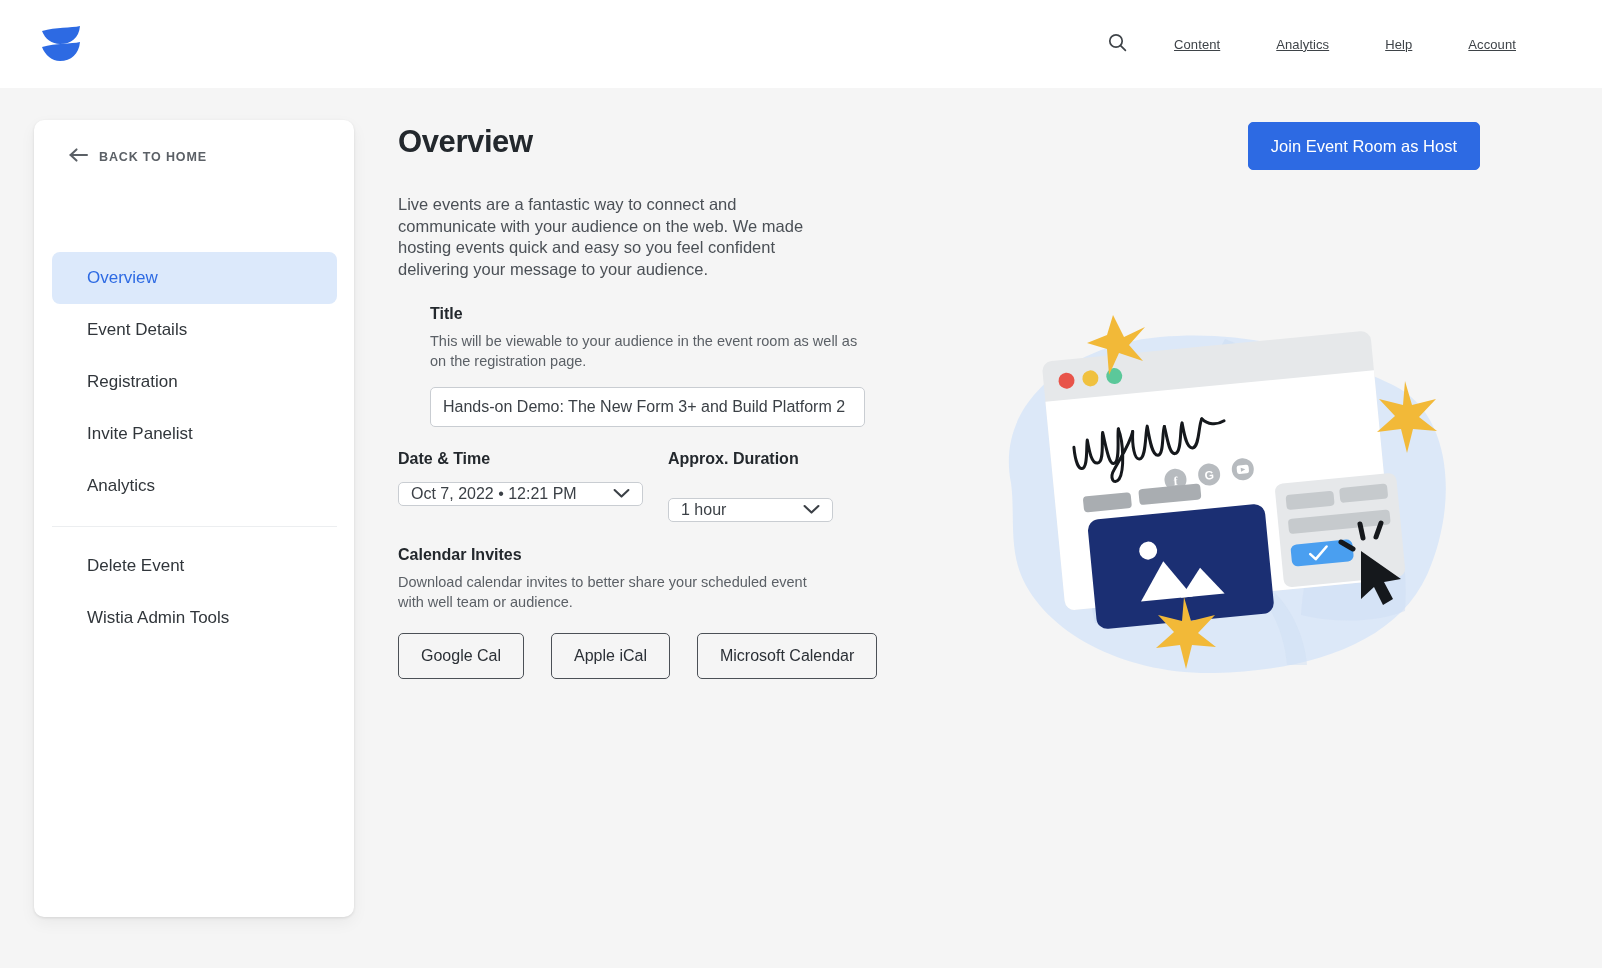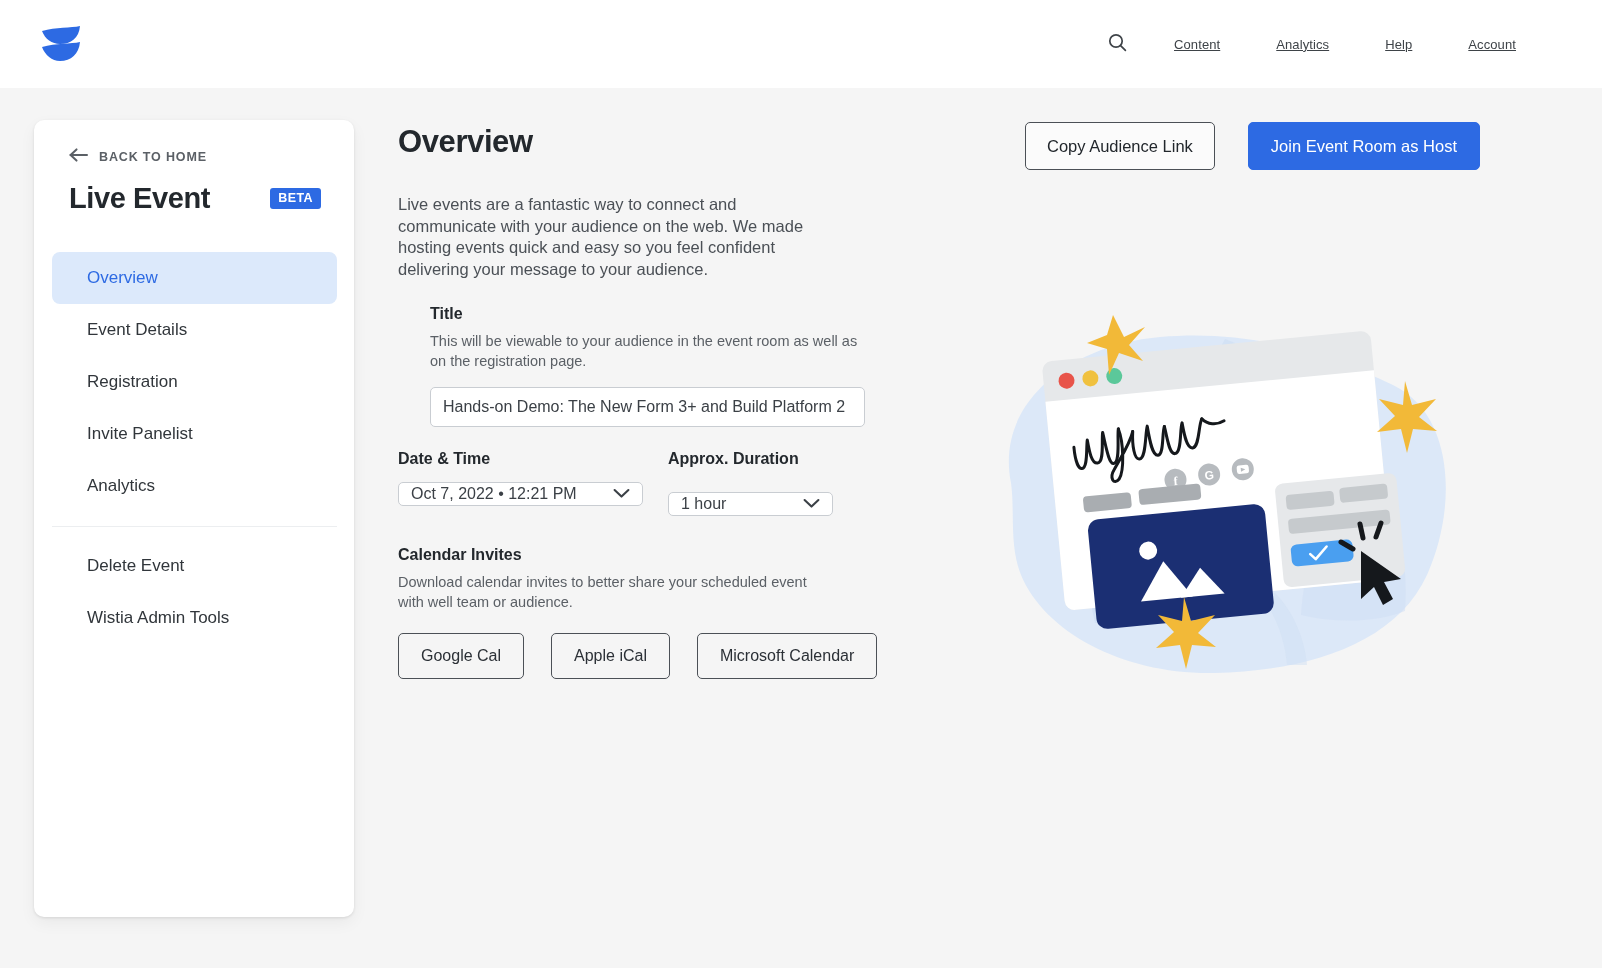--- a/index.html
+++ b/index.html
@@ -188,41 +188,36 @@
     <div class="back-link">
       <span>
         <svg width="19" height="14" viewBox="0 0 19 14">
           <line x1="1.5" y1="7" x2="18" y2="7" stroke="#5b6066" stroke-width="2" stroke-linecap="round"></line>
           <polyline points="7.5,1.4 1.6,7 7.5,12.6" fill="none" stroke="#5b6066" stroke-width="2" stroke-linecap="round" stroke-linejoin="round"></polyline>
         </svg>
       </span>
       <span class="back-label">BACK TO HOME</span>
     </div>
 
-    <div class="side-title-row">
-      <span class="side-title">Live Event</span>
-      <span class="beta">BETA</span>
-    </div>
 
     <div class="side-nav">
       <div class="side-item active">Overview</div>
       <div class="side-item">Event Details</div>
       <div class="side-item">Registration</div>
       <div class="side-item">Invite Panelist</div>
       <div class="side-item">Analytics</div>
 
       <div class="side-sep"></div>
 
       <div class="side-item">Delete Event</div>
       <div class="side-item">Wistia Admin Tools</div>
     </div>
   </div>
 
   <div class="actions">
-    <button class="btn-outline">Copy Audience Link</button>
     <button class="btn-primary">Join Event Room as Host</button>
   </div>
 
   <div class="main">
 
     <div class="page-title">Overview</div>
     <div class="intro">Live events are a fantastic way to connect and communicate with your audience on the web. We made hosting events quick and easy so you feel confident delivering your message to your audience.</div>
 
     <div class="sec-title" style="top:217px;margin-left:32px;">
       <div class="field-label">Title</div>
@@ -240,21 +235,21 @@
               <svg width="17" height="11" viewBox="0 0 17 11">
                 <polyline points="1.6,2 8.5,8.6 15.4,2" fill="none" stroke="#3b4046" stroke-width="2.1" stroke-linecap="round" stroke-linejoin="round"></polyline>
               </svg>
             </span>
           </div>
         </div>
       </div>
 
       <div>
         <div class="field-label">Approx. Duration</div>
-        <div class="select-wrap" style="margin-top:24px;text-align:center;">
+        <div class="select-wrap" style="margin-top:30px;text-align:center;">
           <div class="select-box" style="width:165px;">
             <span>1 hour</span>
             <span class="chev">
               <svg width="17" height="11" viewBox="0 0 17 11">
                 <polyline points="1.6,2 8.5,8.6 15.4,2" fill="none" stroke="#3b4046" stroke-width="2.1" stroke-linecap="round" stroke-linejoin="round"></polyline>
               </svg>
             </span>
           </div>
         </div>
       </div>

